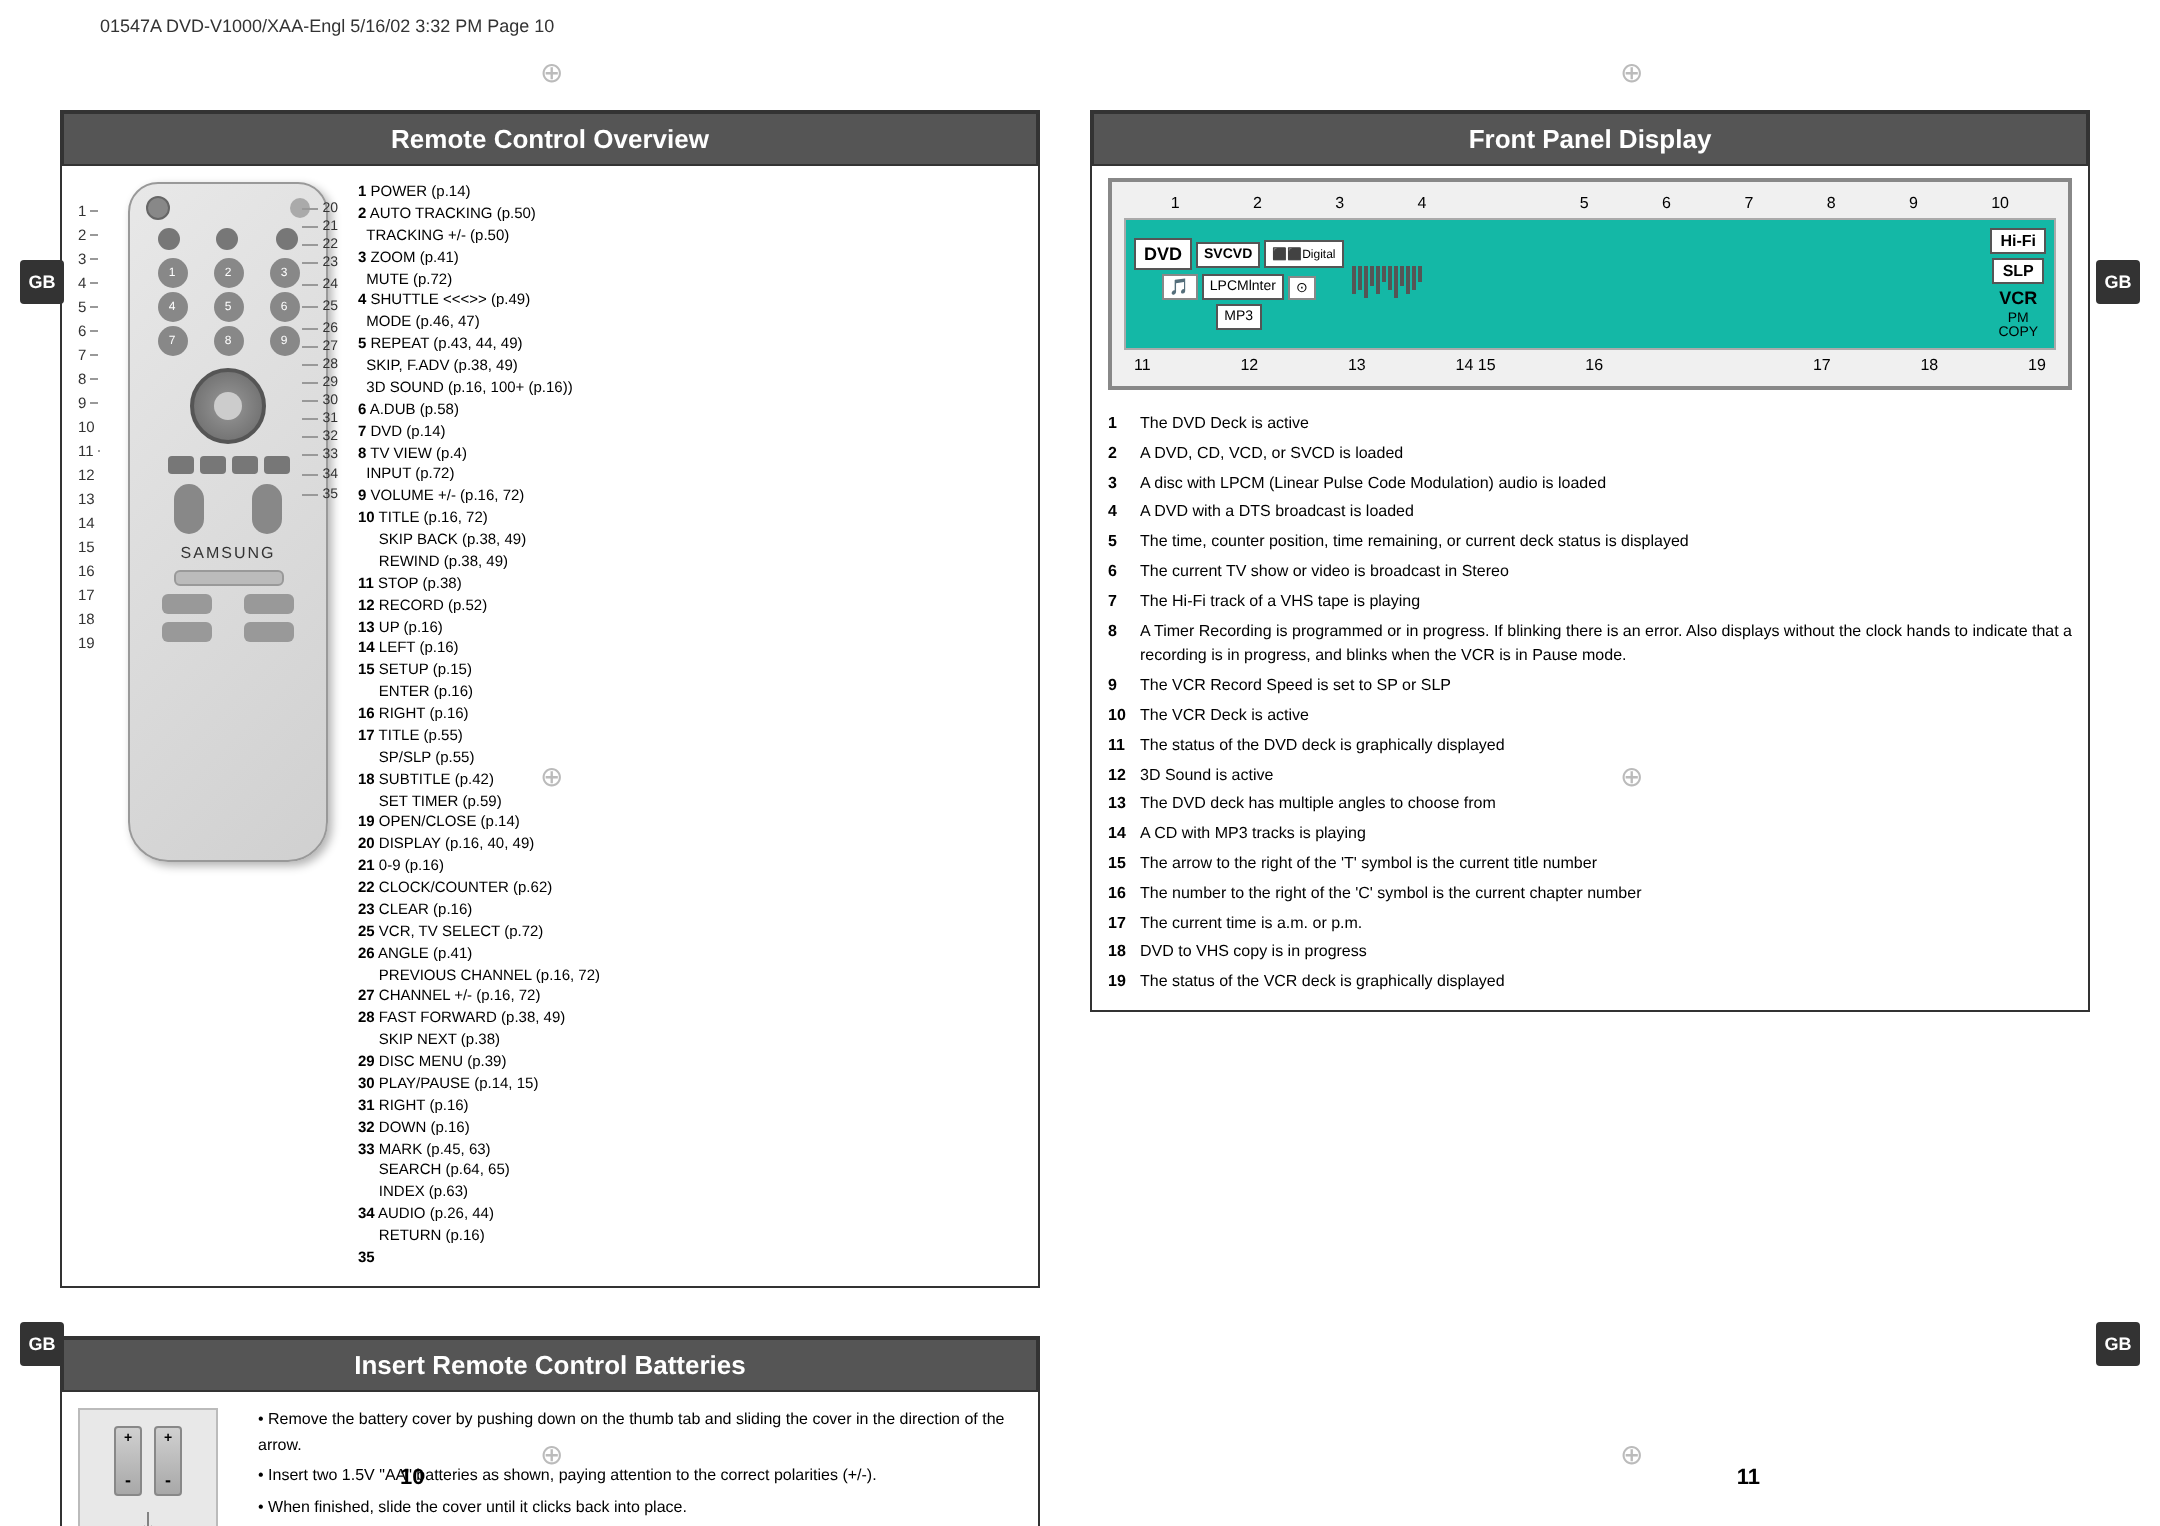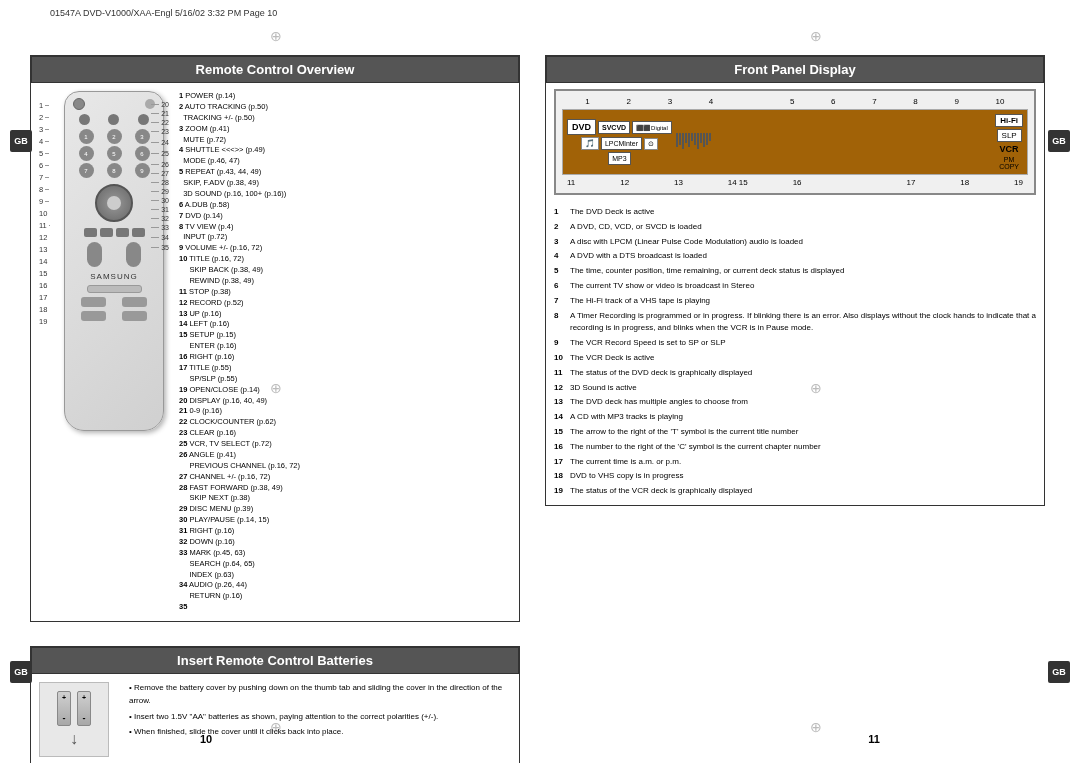--- a/index.html
+++ b/index.html
@@ -182,21 +182,21 @@
 
     
     .panel-display-wrapper {
       background: #f0f0f0;
       border: 2px solid #888;
       padding: 6px;
       margin: 6px 8px;
     }
 
     .panel-inner {
-      background: #a16207;
+      background: #14b8a6;
       border: 1px solid #aaa;
       padding: 4px;
       position: relative;
     }
 
     .panel-dvd {
       border: 1px solid #555;
       padding: 2px 4px;
       font-size: 9px;
       font-weight: bold;
@@ -237,21 +237,21 @@
       padding: 1px 4px;
       font-size: 8px;
       font-weight: bold;
       background: #fff;
     }
 
     .panel-slp {
       border: 1px solid #555;
       padding: 1px 4px;
       font-size: 8px;
-      font-weight: normal;
+      font-weight: bold;
       background: #fff;
       text-align: right;
     }
 
     .panel-vcr {
       font-size: 9px;
       font-weight: bold;
     }
 
     .panel-pm-copy {
@@ -452,20 +452,21 @@
         <div><b>8</b> TV VIEW (p.4)<br>&nbsp;&nbsp;INPUT (p.72)</div>
         <div><b>9</b> VOLUME +/- (p.16, 72)</div>
         <div><b>10</b> TITLE (p.16, 72)<br>&nbsp;&nbsp;&nbsp;&nbsp;&nbsp;SKIP BACK (p.38, 49)<br>&nbsp;&nbsp;&nbsp;&nbsp;&nbsp;REWIND (p.38, 49)</div>
         <div><b>11</b> STOP (p.38)</div>
         <div><b>12</b> RECORD (p.52)</div>
         <div><b>13</b> UP (p.16)</div>
         <div><b>14</b> LEFT (p.16)</div>
         <div><b>15</b> SETUP (p.15)<br>&nbsp;&nbsp;&nbsp;&nbsp;&nbsp;ENTER (p.16)</div>
         <div><b>16</b> RIGHT (p.16)</div>
         <div><b>17</b> TITLE (p.55)<br>&nbsp;&nbsp;&nbsp;&nbsp;&nbsp;SP/SLP (p.55)</div>
+        <div><b>18</b> SUBTITLE (p.42)<br>&nbsp;&nbsp;&nbsp;&nbsp;&nbsp;SET TIMER (p.59)</div>
         <div><b>19</b> OPEN/CLOSE (p.14)</div>
         <div><b>20</b> DISPLAY (p.16, 40, 49)</div>
         <div><b>21</b> 0-9 (p.16)</div>
         <div><b>22</b> CLOCK/COUNTER (p.62)</div>
         <div><b>23</b> CLEAR (p.16)</div>
         <div><b>25</b> VCR, TV SELECT (p.72)</div>
         <div><b>26</b> ANGLE (p.41)<br>&nbsp;&nbsp;&nbsp;&nbsp;&nbsp;PREVIOUS CHANNEL (p.16, 72)</div>
         <div><b>27</b> CHANNEL +/- (p.16, 72)</div>
         <div><b>28</b> FAST FORWARD (p.38, 49)<br>&nbsp;&nbsp;&nbsp;&nbsp;&nbsp;SKIP NEXT (p.38)</div>
         <div><b>29</b> DISC MENU (p.39)</div>

